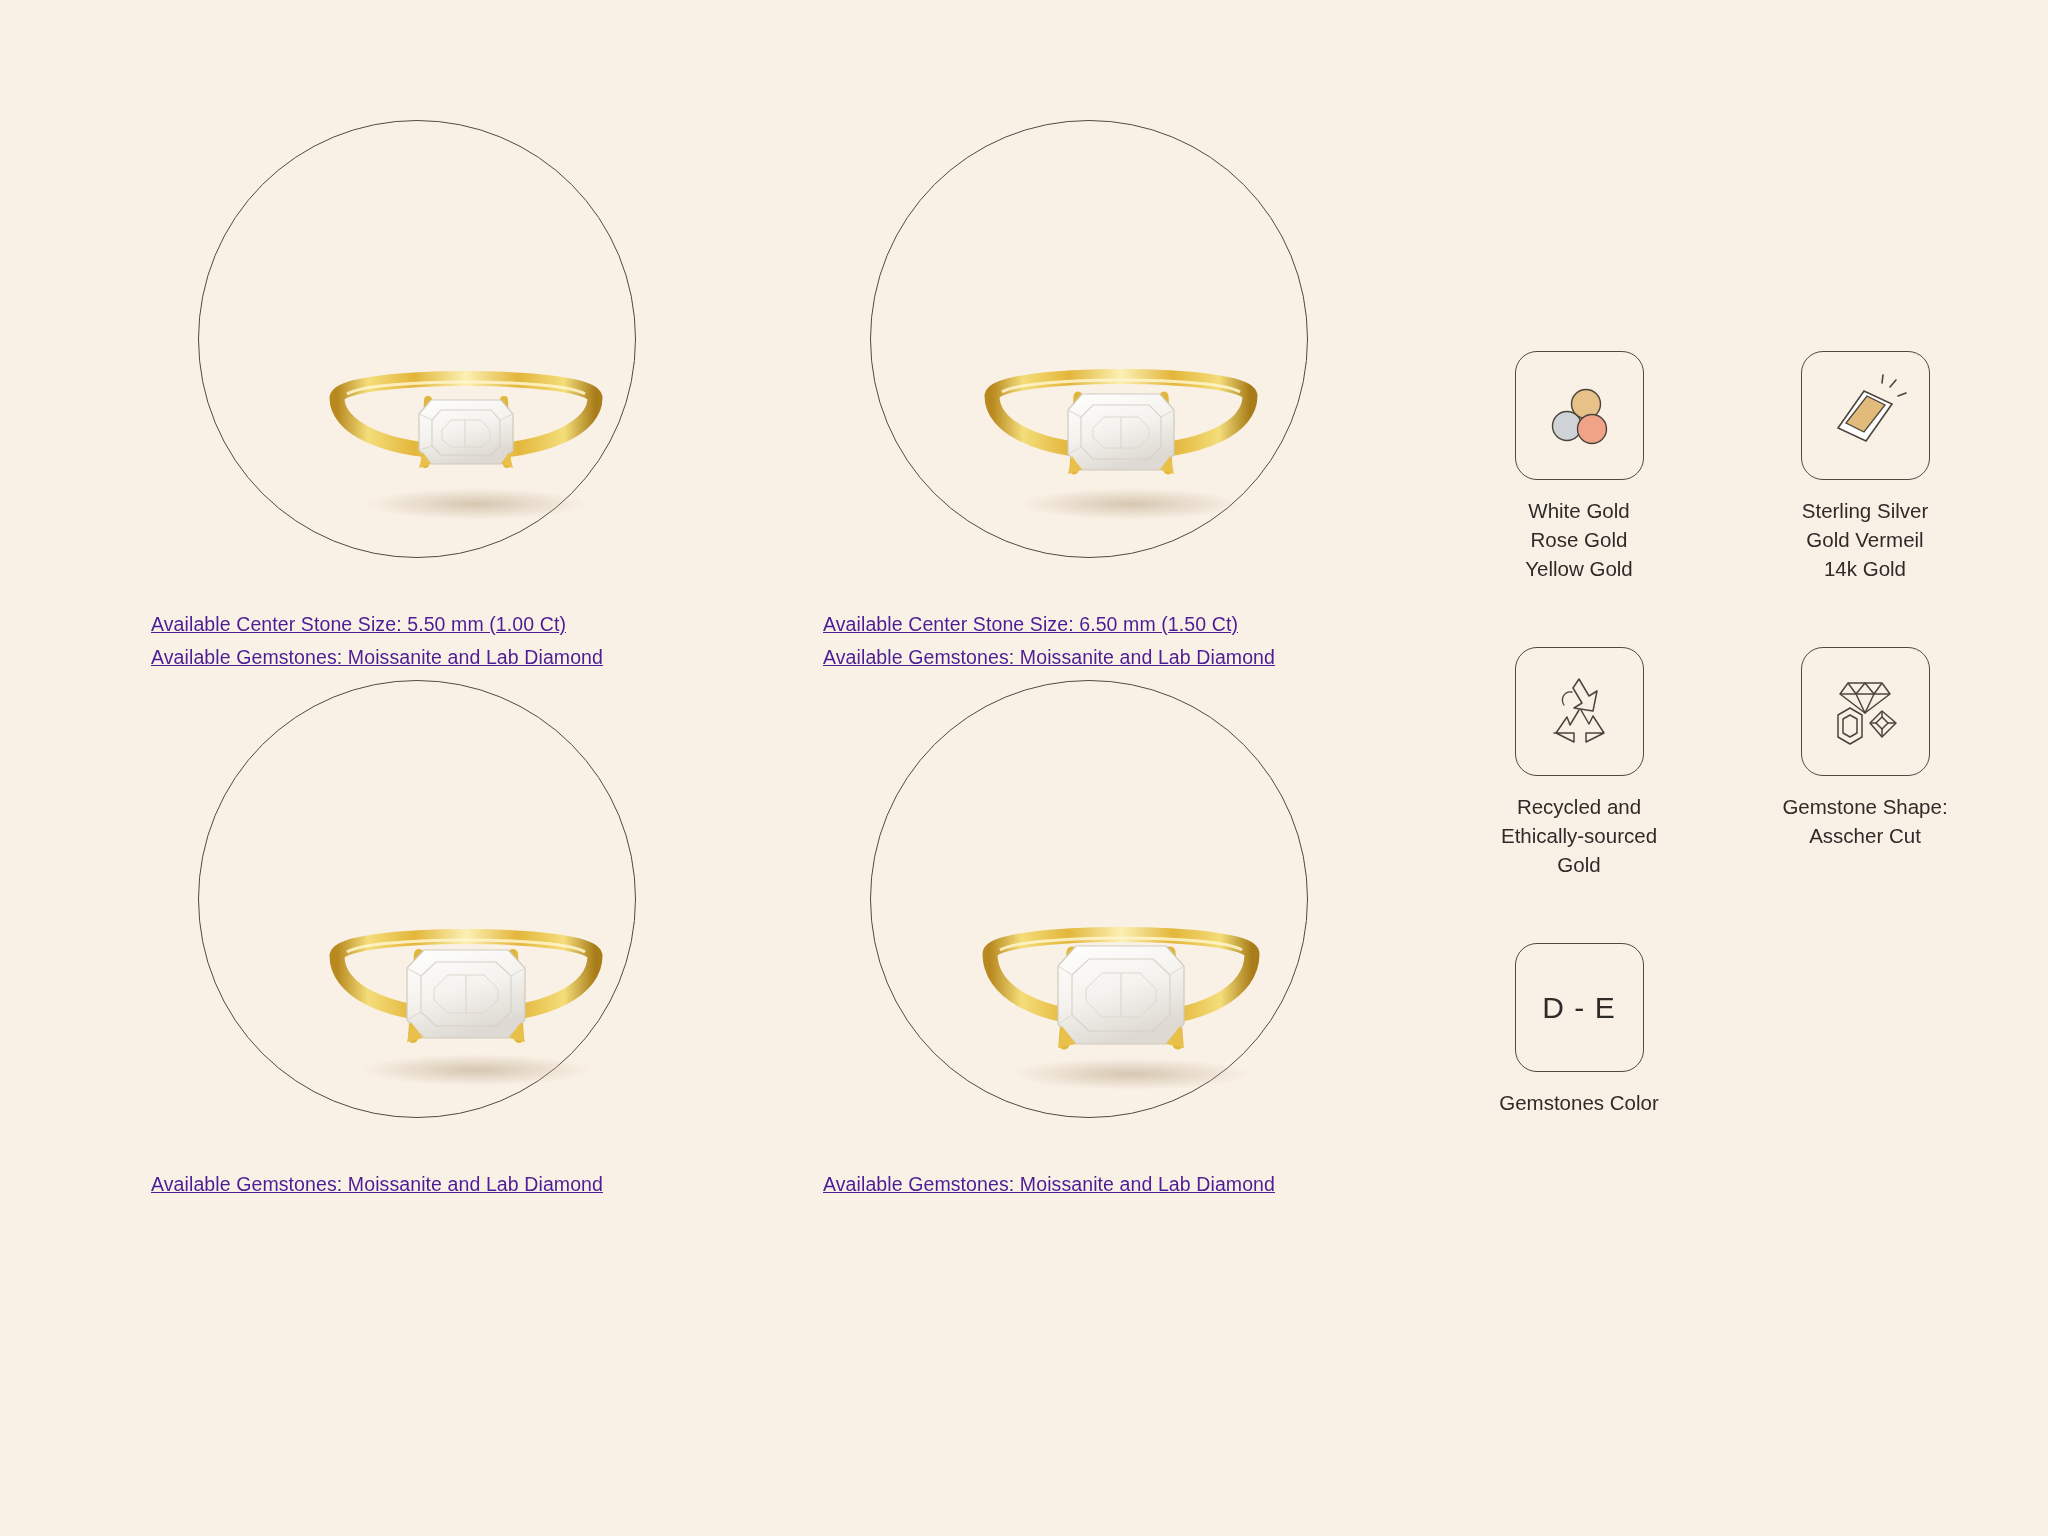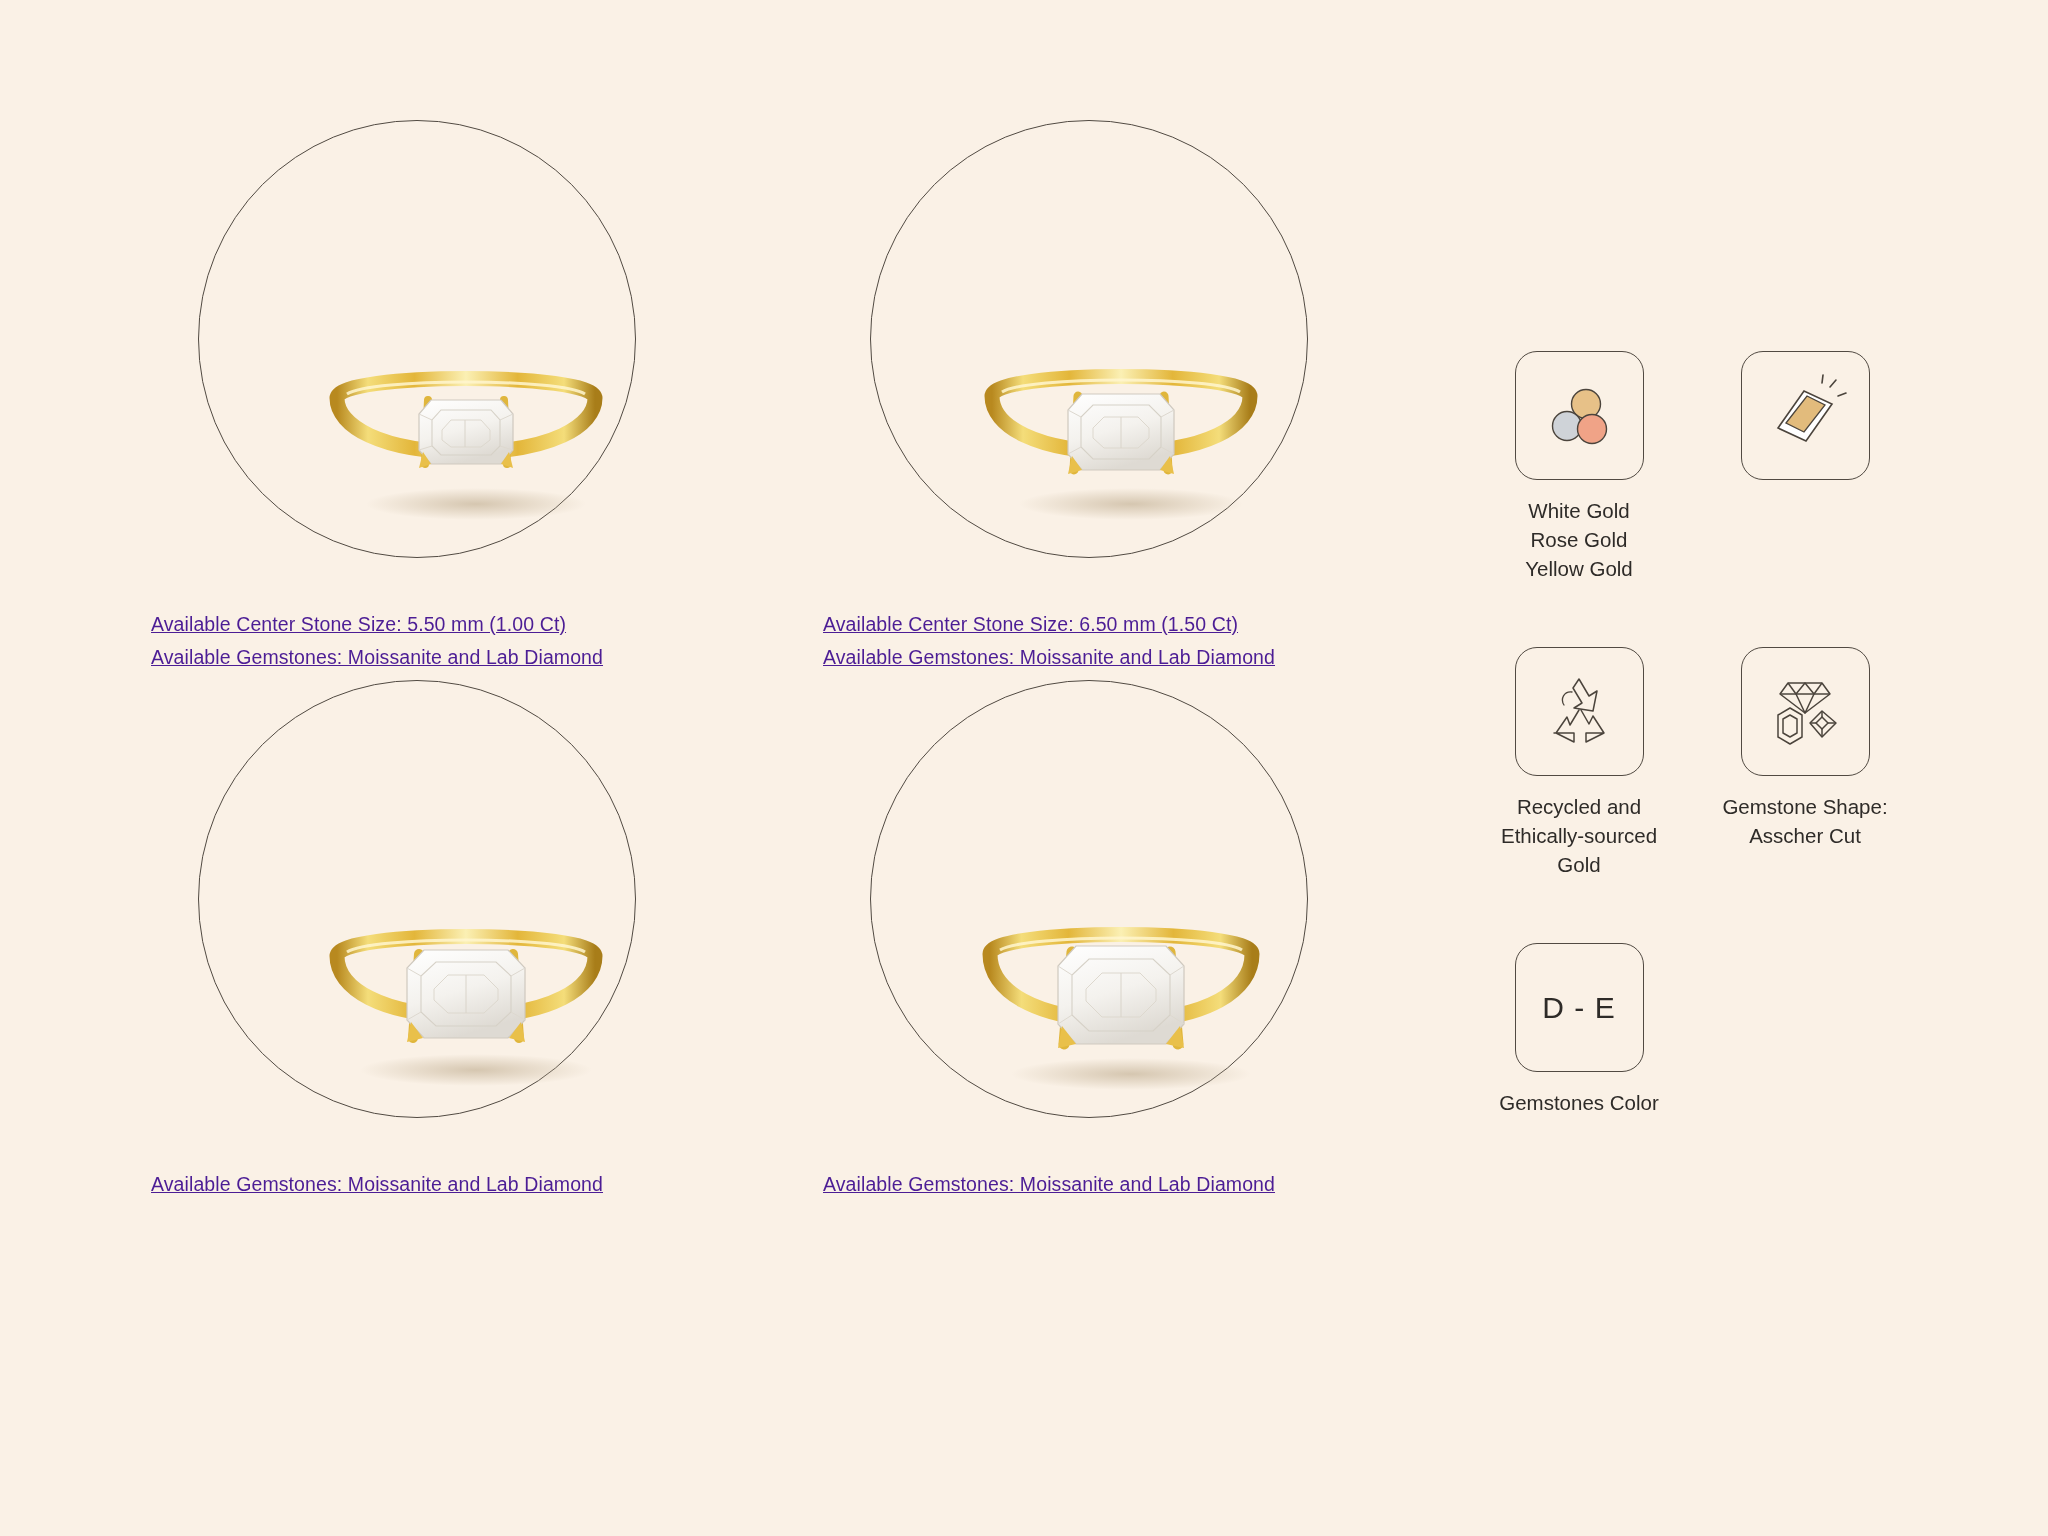--- a/index.html
+++ b/index.html
@@ -72,21 +72,21 @@
   
   .features {
     position: absolute;
     left: 1490px;
     top: 335px;
     width: 470px;
   }
   .feature-row {
     display: flex;
     justify-content: flex-start;
-    gap: 48px;
+    gap: 108px;
   }
   .feature {
     width: 178px;
     text-align: center;
   }
   .feature-box {
     width: 129px;
     height: 129px;
     margin: 16px auto;
     border: 1.4px solid #514a42;
@@ -341,20 +341,25 @@
           <svg viewBox="0 0 90 90" width="90" height="90">
             <g stroke="#4b443c" stroke-width="1.6" fill="none" stroke-linecap="round">
               <path d="M18 57 L44 20 L72 33 L46 70 Z" fill="#ffffff"></path>
               <path d="M26 52 L47 25 L65 34 L44 61 Z" fill="#e2bb7c" stroke-width="1.3"></path>
               <path d="M70 16 L76 9"></path>
               <path d="M78 25 L86 22"></path>
               <path d="M62 12 L63 4"></path>
             </g>
           </svg>
         </div>
+        <div class="feature-label">
+          <div>Sterling Silver</div>
+          <div>Gold Vermeil</div>
+          <div>14k Gold</div>
+        </div>
       </div>
     </div>
 
     <div class="feature-row row-2">
 
       <div class="feature">
         <div class="feature-box">
           <svg viewBox="0 0 90 90" width="90" height="90">
             <g stroke="#4b443c" stroke-width="1.5" fill="none" stroke-linejoin="round" stroke-linecap="round">
               <path d="M45 12 L55 29 L63 24 L59 44 L40 41 L48 36 L39 21 Z"></path>

